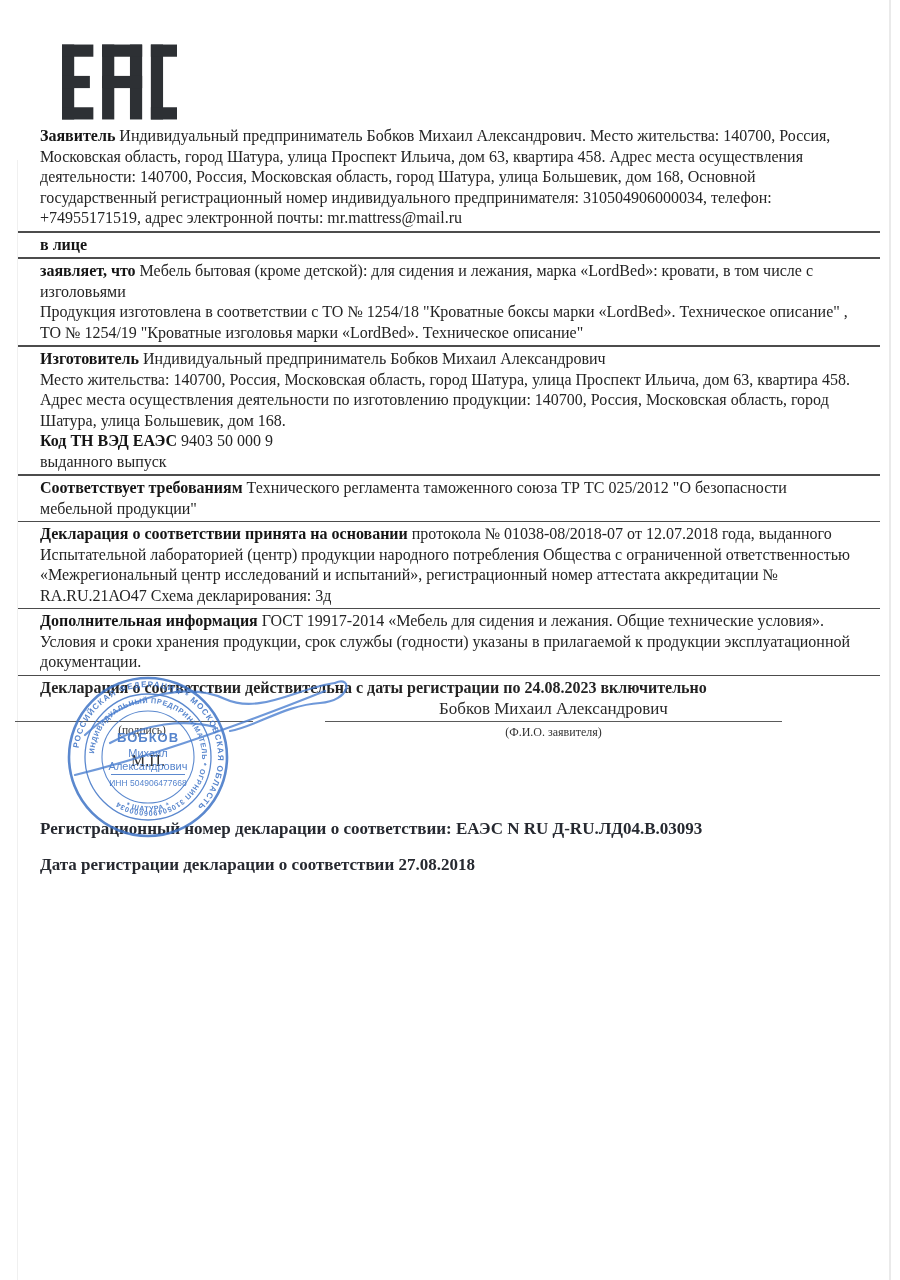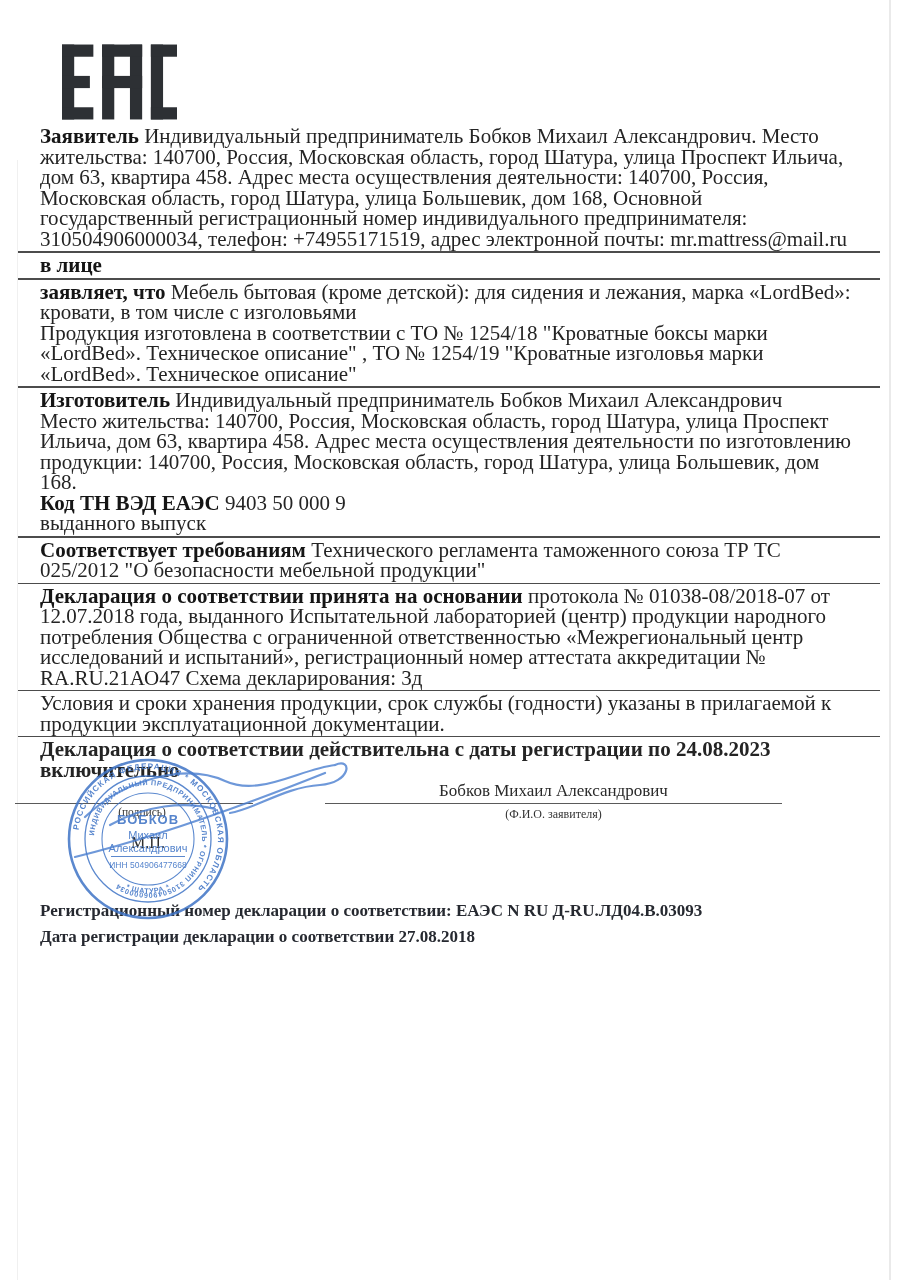--- a/index.html
+++ b/index.html
@@ -9,39 +9,39 @@
     overflow:hidden;margin:0 auto;
   }
   .scan-edge-right{position:absolute;right:9px;top:0;bottom:0;width:2px;background:rgba(150,150,150,.20);}
   .scan-edge-left{position:absolute;left:17px;top:160px;bottom:0;width:1px;background:rgba(150,150,150,.14);}
   .content{position:absolute;left:40px;top:0;width:820px;}
   .doc-header{display:flex;align-items:flex-start;padding-top:42px;}
   .eac-logo{flex:0 0 auto;margin-left:22px;}
   .titles{flex:1 1 auto;text-align:center;padding-top:10px;}
   .title-line{font-weight:bold;font-size:20px;line-height:28px;letter-spacing:.4px;color:#23262c;}
   .body-start{margin-top:18px;}
-  p.para{margin:0;font-size:21px;line-height:20.5px;text-align:left;color:#242424;}
+  p.para{margin:0;font-size:16px;line-height:20.5px;text-align:left;color:#242424;}
   p.para b{color:#151515;}
   .rule{border:none;border-top:2px solid #4c4c4c;height:0;margin:2px -20px 2px -22px;}
   .rule.thin{border-top-width:1.5px;}
   .bold-line{font-weight:bold;}
   .sig-area{position:relative;height:106px;margin-top:3px;}
   .sig-name{position:absolute;left:285px;top:-2px;width:457px;text-align:center;font-size:17px;color:#2a2a2a;}
   .sig-line-right{position:absolute;left:285px;top:20px;width:457px;border-top:1.5px solid #5a5a5a;}
   .sig-fio-caption{position:absolute;left:285px;top:24px;width:457px;text-align:center;font-size:12px;color:#333;}
   .sig-line-left{position:absolute;left:-25px;top:20px;width:238px;border-top:1.5px solid #5a5a5a;}
   .sig-sign-caption{position:absolute;left:40px;top:23px;width:124px;text-align:center;font-size:11.5px;color:#333;}
   .sig-mp{position:absolute;left:88px;top:51px;width:40px;text-align:center;font-size:16px;color:#2d2d2d;}
   .stamp-overlay{position:absolute;left:-25px;top:-44px;width:360px;height:240px;pointer-events:none;}
   .stamp-ring-text{font-family:"Liberation Sans","DejaVu Sans",sans-serif;font-size:8.2px;font-weight:bold;letter-spacing:1.1px;}
   .stamp-ring-text.inner{font-size:7.2px;letter-spacing:.6px;}
   .stamp-center-text{font-family:"Liberation Sans","DejaVu Sans",sans-serif;}
   .footer-line{font-weight:bold;font-size:17px;color:#262930;margin:0;}
   .footer-reg{margin-top:12px;}
-  .footer-date{margin-top:6px;}
+  .footer-date{margin-top:16px;}
 </style>
 </head>
 <body>
 
 <div class="page">
   <div class="scan-edge-left"></div>
   <div class="scan-edge-right"></div>
 
   <div class="content">
 
@@ -84,20 +84,21 @@
     <hr class="rule">
 
     <p class="para"><b>Соответствует требованиям</b> <span>Технического регламента таможенного союза ТР ТС 025/2012 "О безопасности мебельной продукции"</span></p>
 
     <hr class="rule thin">
 
     <p class="para"><b>Декларация о соответствии принята на основании</b> <span>протокола № 01038-08/2018-07 от 12.07.2018 года, выданного Испытательной лабораторией (центр) продукции народного потребления Общества с ограниченной ответственностью «Межрегиональный центр исследований и испытаний», регистрационный номер аттестата аккредитации № RA.RU.21АО47 Схема декларирования: 3д</span></p>
 
     <hr class="rule thin">
 
+    <p class="para"><b>Дополнительная информация</b> <span>ГОСТ 19917-2014 «Мебель для сидения и лежания. Общие технические условия».</span></p>
     <p class="para">Условия и сроки хранения продукции, срок службы (годности) указаны в прилагаемой к продукции эксплуатационной документации.</p>
 
     <hr class="rule thin">
 
     <p class="para bold-line">Декларация о соответствии действительна с даты регистрации по 24.08.2023 включительно</p>
 
     <div class="sig-area">
       <div class="sig-name">Бобков Михаил Александрович</div>
       <div class="sig-line-right"></div>
       <div class="sig-fio-caption">(Ф.И.О. заявителя)</div>

